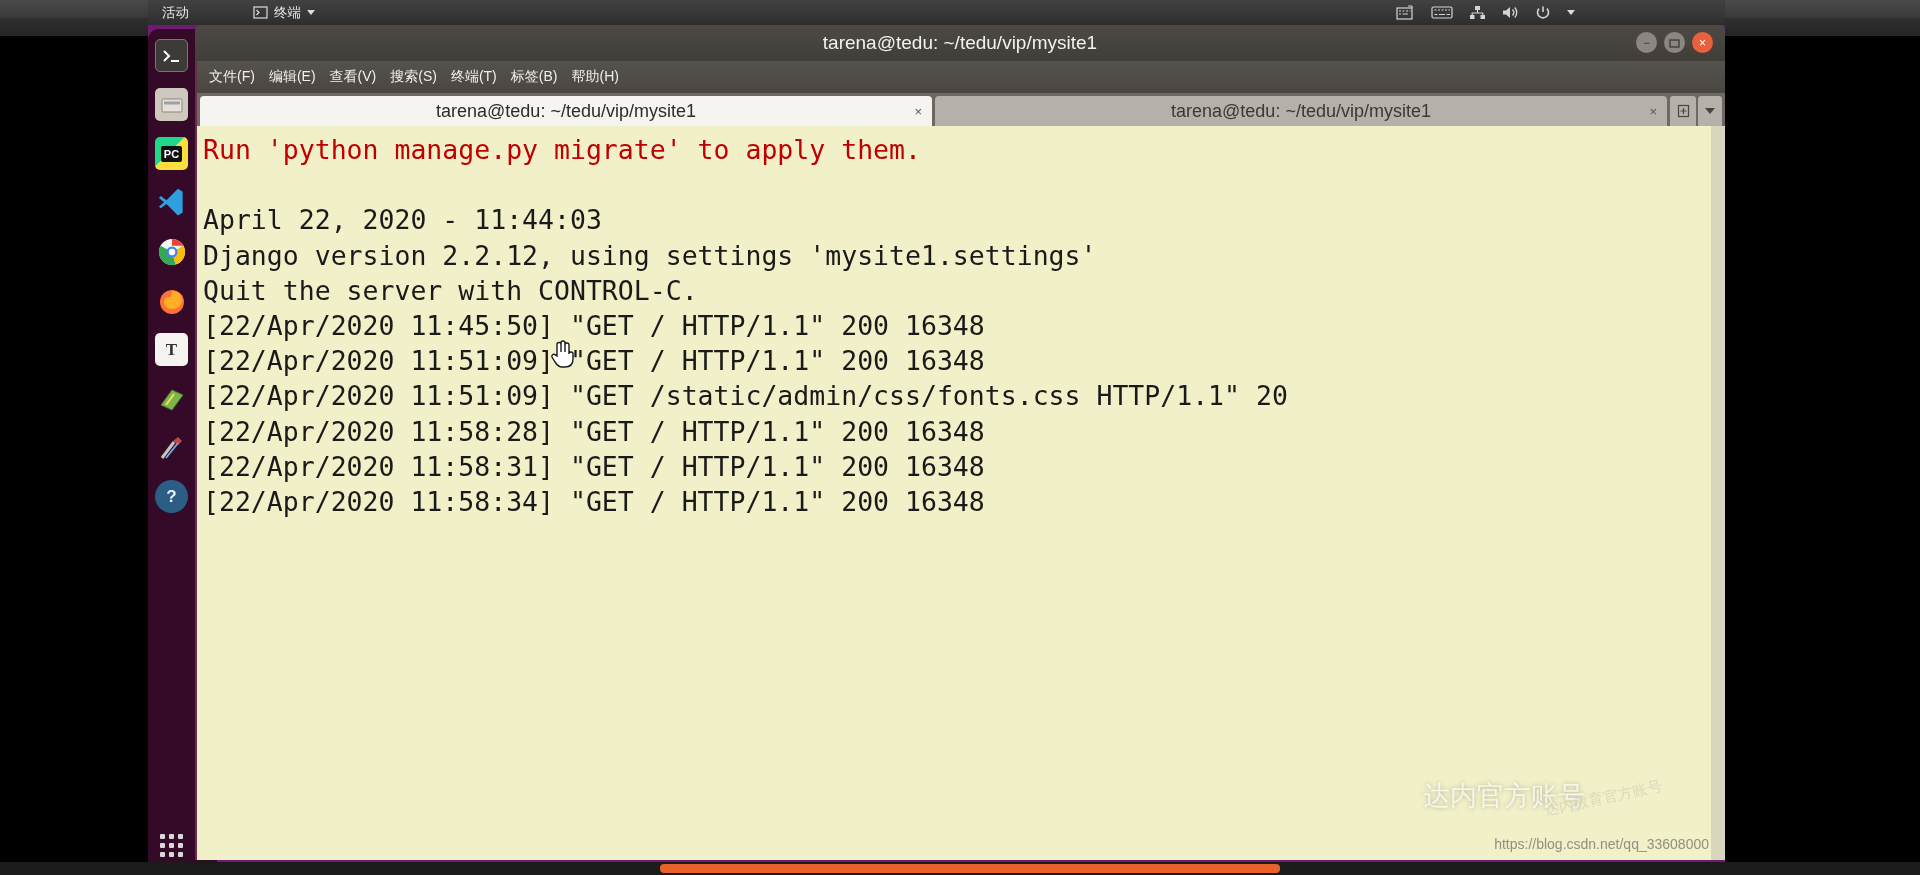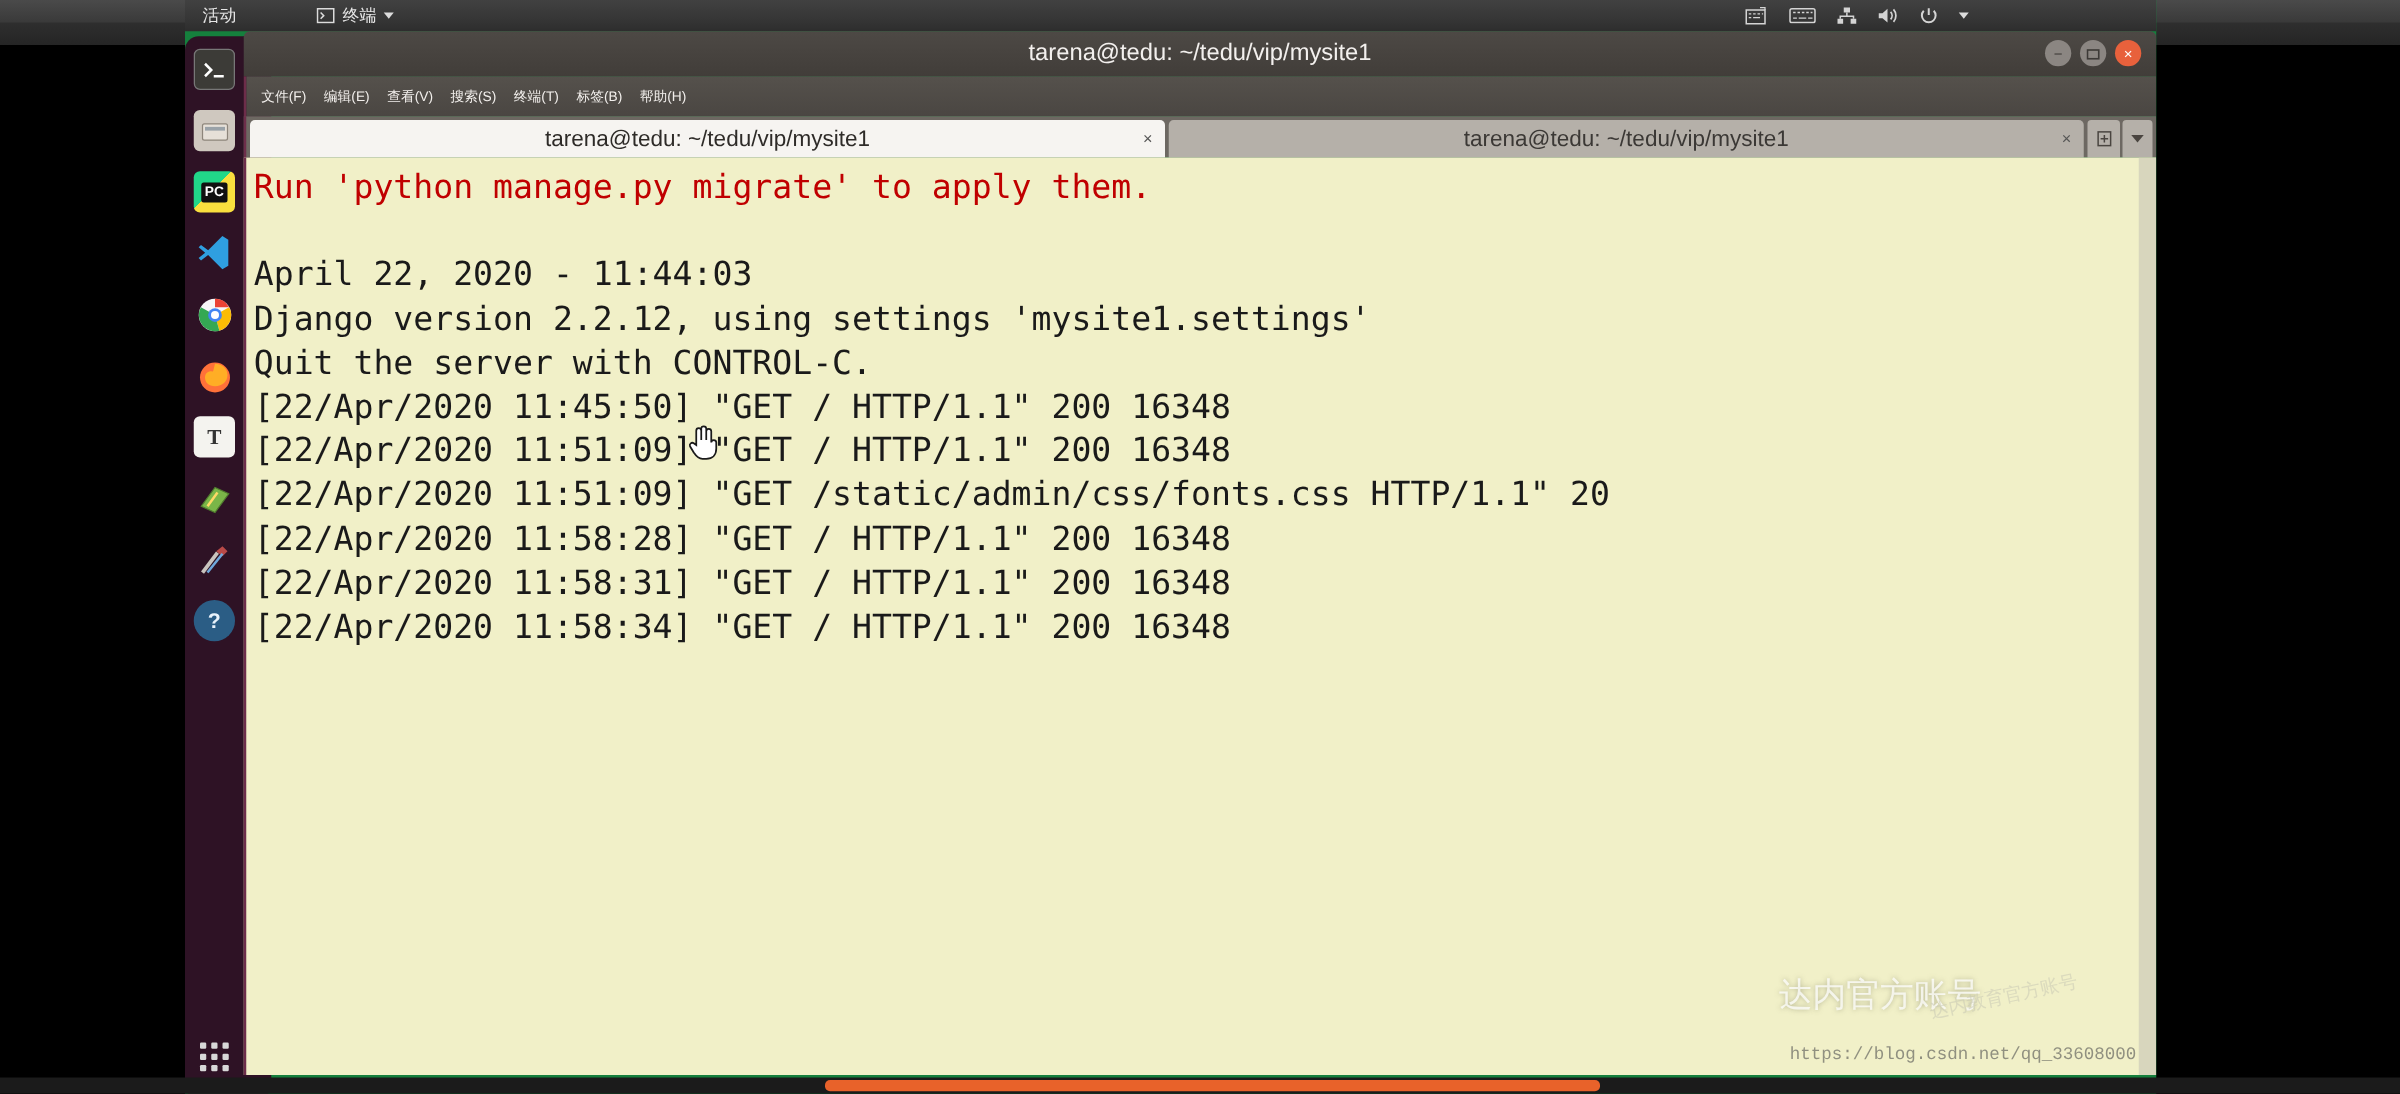--- a/index.html
+++ b/index.html
@@ -52,21 +52,21 @@
     margin-left: auto; display: flex; align-items: center; height: 36px; padding-right: 8px;
   }
   .vm-vmname { font-size: 16.5px; color: #1b1b1b; white-space: nowrap; }
   .vm-chev { margin-left: 9px; color: #3a3a3a; font-size: 15px; letter-spacing: -2px; }
   .vm-wsep { width: 1px; height: 26px; background: #d6d6d6; margin: 0 12px; }
   .vm-wbtn { width: 34px; height: 30px; display:flex; align-items:center; justify-content:center; }
 
   
   .guest {
     position: absolute; left: 148px; top: 0; width: 1577px; height: 875px;
-    background: #15803d; overflow: hidden;
+    background: #701a75; overflow: hidden;
   }
   .gnome-topbar {
     position: absolute; left: 0; top: 0; width: 1577px; height: 25px;
     background: linear-gradient(to bottom, #414141 0%, #363636 60%, #2d2d2d 100%);
     display: flex; align-items: center; color: #e6e6e6; font-size: 13.5px;
   }
   .gt-activities { margin-left: 14px; }
   .gt-appmenu { margin-left: 26px; display: flex; align-items: center; gap: 6px; padding-left: 38px; }
   .gt-caret { width:0;height:0;border-left:4px solid transparent;border-right:4px solid transparent;border-top:5px solid #dcdcdc; }
   .gt-right { margin-left: auto; display: flex; align-items: center; gap: 16px; padding-right: 150px; }
@@ -109,21 +109,21 @@
   .wctl.min { background: #8b8682; }
   .wctl.max { background: #8b8682; }
   .wctl.close { background: #e8613c; color: #fff; }
 
   .term-menubar {
     height: 32px; width: 100%;
     background: linear-gradient(to bottom, #55514c 0%, #4a4642 100%);
     display: flex; align-items: center; padding-left: 12px;
     border-left: 2px solid #6d2d4a;
   }
-  .menu-item { color: #f2efec; font-size: 11px; margin-right: 14px; white-space: nowrap; }
+  .menu-item { color: #f2efec; font-size: 14px; margin-right: 14px; white-space: nowrap; }
 
   .term-tabbar {
     height: 33px; width: 100%;
     background: #6d6862;
     display: flex; align-items: flex-end; padding: 0 0 0 3px;
     border-left: 2px solid #6d2d4a;
   }
   .tab {
     height: 30px; flex: 1 1 0; min-width: 0;
     display: flex; align-items: center; justify-content: center; position: relative;
@@ -177,21 +177,21 @@
     text-shadow: 0 0 4px rgba(120,120,90,0.5);
   }
   .watermark2 {
     position: absolute; right: 62px; bottom: 54px;
     color: rgba(200,200,180,0.55);
     font-size: 15px; transform: rotate(-12deg); line-height: 17px; text-align: center;
   }
   .csdn-url {
     position: absolute; right: 16px; bottom: 8px;
     color: rgba(120,120,110,0.8);
-    font-size: 14px; font-family: Liberation Mono, monospace;
+    font-size: 14px; font-family: Liberation Sans, sans-serif;
   }
 
   
   .host-bottom {
     position: absolute; left: 0; bottom: 0; width: 1920px; height: 13px;
     background: #1b1b1b;
   }
   .host-bottom .thumb {
     position: absolute; left: 660px; top: 2px; width: 620px; height: 9px;
     background: #e8622a; border-radius: 4px;

